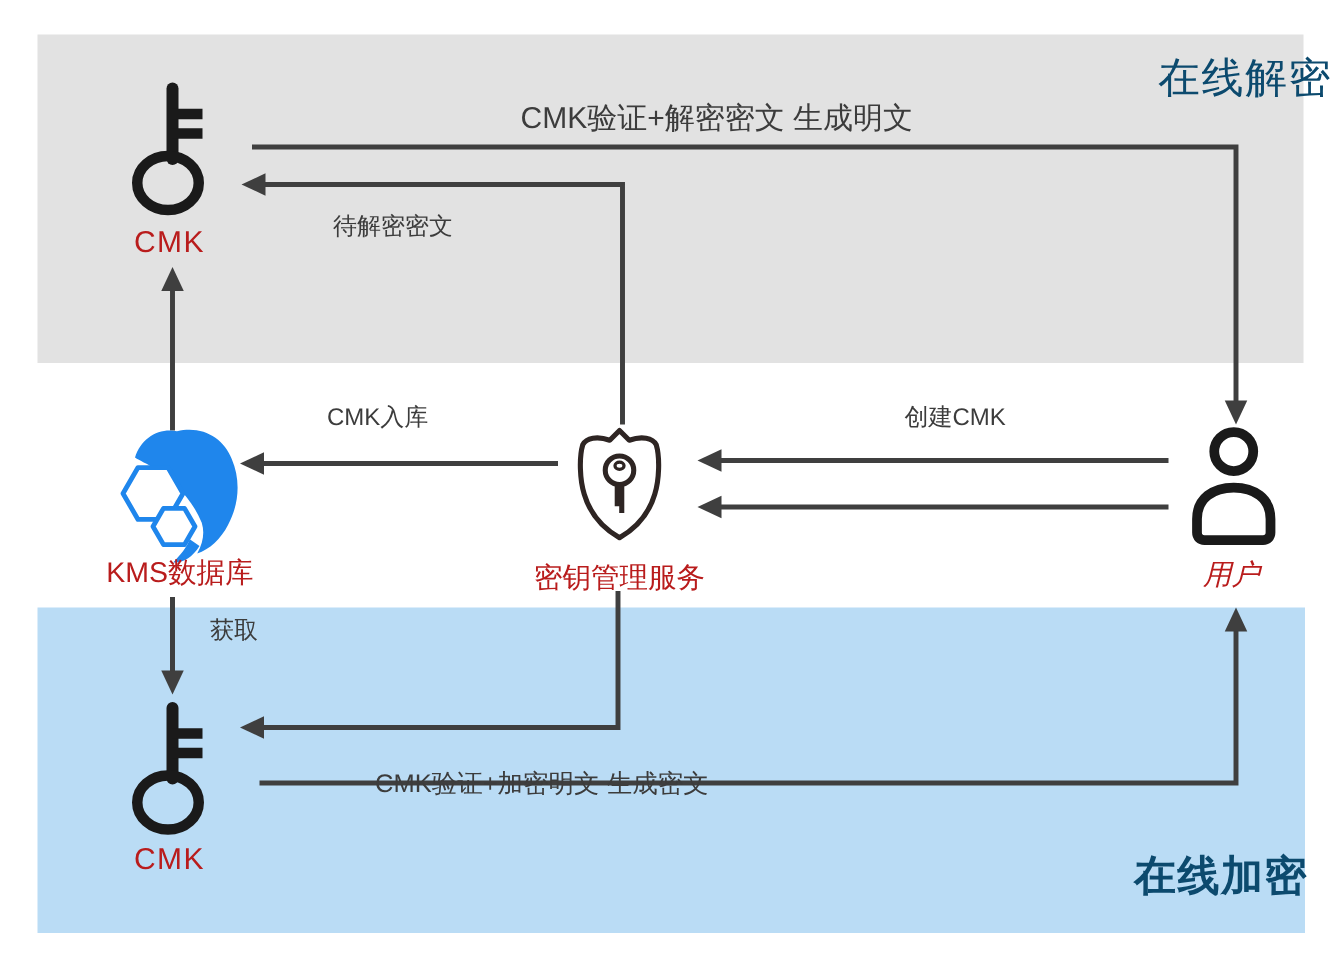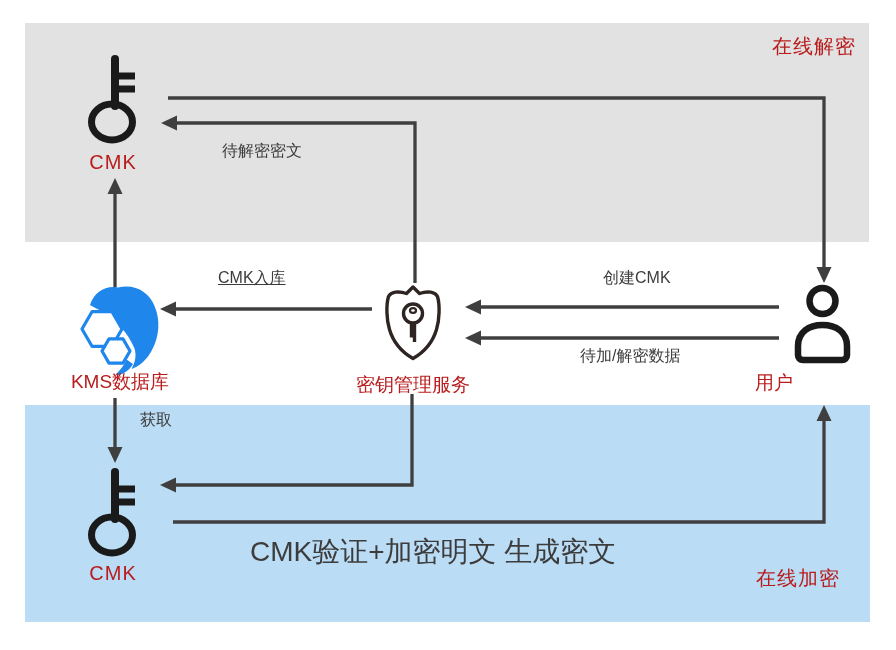--- a/index.html
+++ b/index.html
@@ -5,51 +5,51 @@
   * { margin: 0; padding: 0; box-sizing: border-box; }
   html, body { width: 896px; height: 650px; background: #ffffff; overflow: hidden; }
   body { font-family: "Liberation Sans", "DejaVu Sans", sans-serif; color: #3C3C3C; position: relative; }
 
   .canvas { position: absolute; left: 0; top: 0; width: 896px; height: 650px; }
 
   .zone { position: absolute; }
   .zone-decrypt { left: 25px; top: 23px; width: 844px; height: 219px; background: #E2E2E2; }
   .zone-encrypt { left: 25px; top: 405px; width: 845px; height: 217px; background: #BADCF5; }
 
-  .zone-label { position: absolute; font-size: 20px; letter-spacing: 1px; color: #b91c1c; white-space: nowrap; }
+  .zone-label { position: absolute; font-size: 28px; letter-spacing: 1px; color: #0c4a6e; white-space: nowrap; }
   .zone-label-decrypt { left: 772px; top: 33px; }
-  .zone-label-encrypt { left: 756px; top: 565px; }
+  .zone-label-encrypt { left: 756px; top: 565px; font-weight: bold; }
 
   svg.overlay { position: absolute; left: 0; top: 0; width: 896px; height: 650px; }
   .flow-line { stroke: #3F3F3F; stroke-width: 3.3; fill: none; }
   .flow-head { fill: #3F3F3F; stroke: none; }
 
   .icon { position: absolute; }
   .icon-key-top    { left: 87px;  top: 52px;  }
   .icon-dolphin    { left: 78px;  top: 281px; }
   .icon-shield     { left: 382px; top: 283px; }
   .icon-user       { left: 791px; top: 284px; }
   .icon-key-bottom { left: 87px;  top: 465px; }
 
   .node-label { position: absolute; font-size: 19px; white-space: nowrap; transform: translateX(-50%); color: #b91c1c; }
   .lbl-cmk-top    { left: 113px; top: 151px; font-size: 20px; letter-spacing: 1px; }
   .lbl-kms-db     { left: 100px; top: 369px; margin-left: 20px; }
   .lbl-service    { left: 413px; top: 372px; }
-  .lbl-user       { left: 774px; top: 370px; }
+  .lbl-user       { left: 821px; top: 370px; font-style: italic; }
   .lbl-cmk-bottom { left: 113px; top: 562px; font-size: 20px; letter-spacing: 1px; }
 
   .arrow-label { position: absolute; font-size: 16px; white-space: nowrap; color: #3C3C3C; }
   .lbl-decrypt-result { left: 347px; top: 65px;  font-size: 20px; }
   .lbl-ciphertext     { left: 222px; top: 141px; }
-  .lbl-cmk-store      { left: 218px; top: 268px; text-decoration: underline; }
+  .lbl-cmk-store      { left: 218px; top: 268px; }
   .lbl-create-cmk     { left: 588px; top: 268px; margin-left: 15px; }
   .lbl-data-to-kms    { left: 580px; top: 346px; }
   .lbl-fetch          { left: 140px; top: 410px; }
   .lbl-plaintext      { left: 235px; top: 443px; }
-  .lbl-encrypt-result { left: 250px; top: 533px; font-size: 28px; }
+  .lbl-encrypt-result { left: 250px; top: 511px; font-size: 17px; }
 </style>
 </head>
 <body>
 
 <div class="canvas">
 
   <div class="zone zone-decrypt"></div>
   <div class="zone zone-encrypt"></div>
 
   <svg class="overlay" viewBox="0 0 896 650" xmlns="http://www.w3.org/2000/svg">
@@ -146,20 +146,20 @@
 
   <div class="zone-label zone-label-decrypt">在线解密</div>
   <div class="zone-label zone-label-encrypt">在线加密</div>
 
   <div class="node-label lbl-cmk-top">CMK</div>
   <div class="node-label lbl-kms-db">KMS数据库</div>
   <div class="node-label lbl-service">密钥管理服务</div>
   <div class="node-label lbl-user">用户</div>
   <div class="node-label lbl-cmk-bottom">CMK</div>
 
+  <div class="arrow-label lbl-decrypt-result">CMK验证+解密密文 生成明文</div>
   <div class="arrow-label lbl-ciphertext">待解密密文</div>
   <div class="arrow-label lbl-cmk-store">CMK入库</div>
   <div class="arrow-label lbl-create-cmk">创建CMK</div>
-  <div class="arrow-label lbl-data-to-kms">待加/解密数据</div>
   <div class="arrow-label lbl-fetch">获取</div>
   <div class="arrow-label lbl-encrypt-result">CMK验证+加密明文 生成密文</div>
 
 </div>
 
 </body></html>

